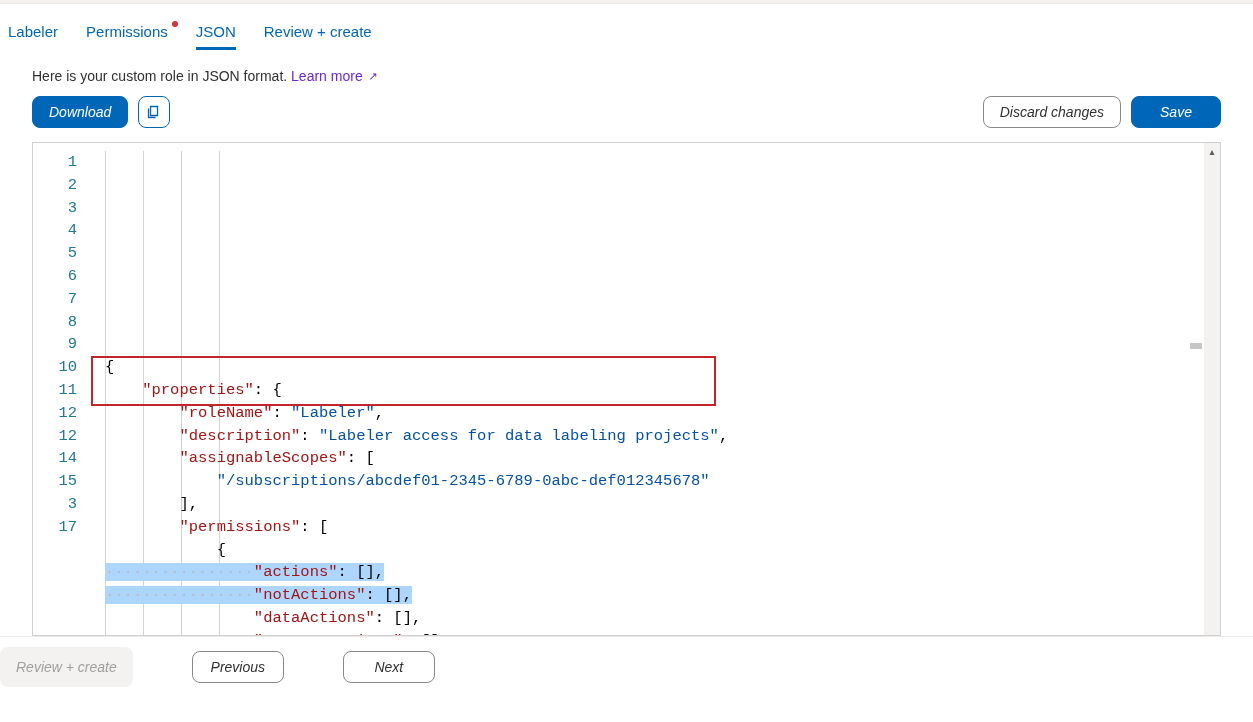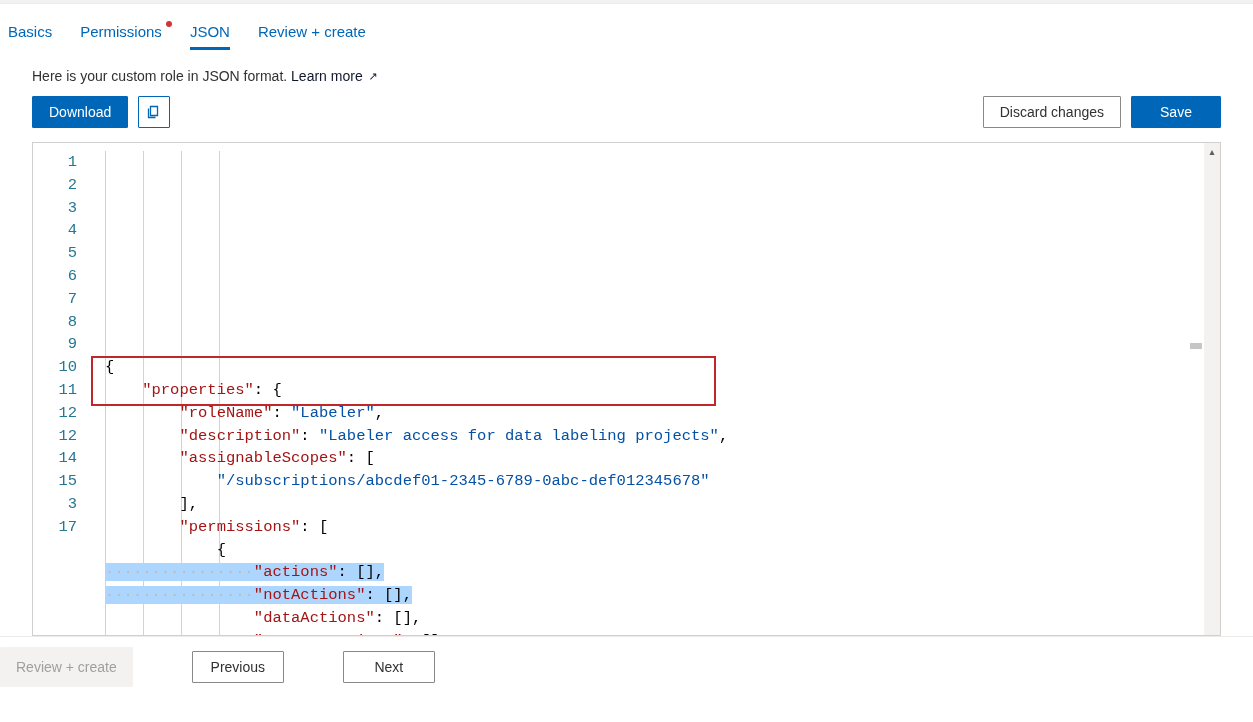--- a/index.html
+++ b/index.html
@@ -7,25 +7,25 @@
 
   .topbar { height: 4px; background: #f3f2f1; border-bottom: 1px solid #edebe9; }
 
   .tabs { display: flex; align-items: flex-end; gap: 28px; padding: 0 8px; height: 46px; border-bottom: 0; }
   .tab { padding: 12px 0 10px; font-size: 15px; color: #0067b8; cursor: pointer; position: relative; display: flex; align-items: center; }
   .tab.active { font-weight: 400; text-align: right; }
   .tab.active::after { content: ""; position: absolute; left: 0; right: 0; bottom: 0; height: 3px; background: #0067b8; }
   .dot { width: 6px; height: 6px; background: #d13438; border-radius: 50%; position: absolute; top: 10px; right: -10px; }
 
   .intro { padding: 18px 0 12px 32px; font-size: 14px; color: #323130; }
-  .intro a { color: #0f172a; text-decoration: none; }
+  .intro a { color: #6d28d9; text-decoration: none; }
   .ext-icon { font-size: 11px; vertical-align: 1px; margin-left: 2px; }
 
   .toolbar { display: flex; align-items: center; padding: 0 32px 14px; gap: 10px; }
-  .btn { border: 1px solid transparent; border-radius: 1px; padding: 6px 16px; font-size: 14px; cursor: pointer; height: 32px; display: inline-flex; align-items: center; justify-content: center; }
+  .btn { border: 1px solid transparent; border-radius: 8px; padding: 6px 16px; font-size: 14px; cursor: pointer; height: 32px; display: inline-flex; align-items: center; justify-content: center; font-style: italic; }
   .btn-primary { background: #0067b8; color: #fff; border-color: #0067b8; }
   .btn-secondary { background: #fff; color: #323130; border: 1px solid #8a8886; }
   .btn-icon { width: 32px; padding: 0; background: #fff; border: 1px solid #0067b8; color: #0067b8; }
   .spacer { flex: 1; }
 
   .editor-wrap { margin: 0 32px; border: 1px solid #d2d0ce; height: 494px; position: relative; overflow: hidden; }
   .editor { display: flex; font-family: "Consolas", "Courier New", monospace; font-size: 15.5px; line-height: 22.8px; height: 100%; }
   .gutter { background: #fff; color: #237893; text-align: right; padding: 8px 14px 0 0; width: 58px; user-select: none; }
   .gutter .ln { height: 22.8px; }
   .code { flex: 1; padding: 8px 0 0 0; position: relative; white-space: pre; overflow: hidden; }
@@ -50,21 +50,21 @@
 
   svg.copy-icon { width: 16px; height: 16px; }
 </style>
 </head>
 <body>
 
 <div class="topbar"></div>
 
 <div class="tabs">
   <div class="tab">
-      <span>Basics</span>
+      <span>Labeler</span>
     </div>
   <div class="tab">
       <span>Permissions</span>
       <span class="dot"></span>
     </div>
   <div class="tab active">
       <span>JSON</span>
     </div>
   <div class="tab">
       <span>Review + create</span>

